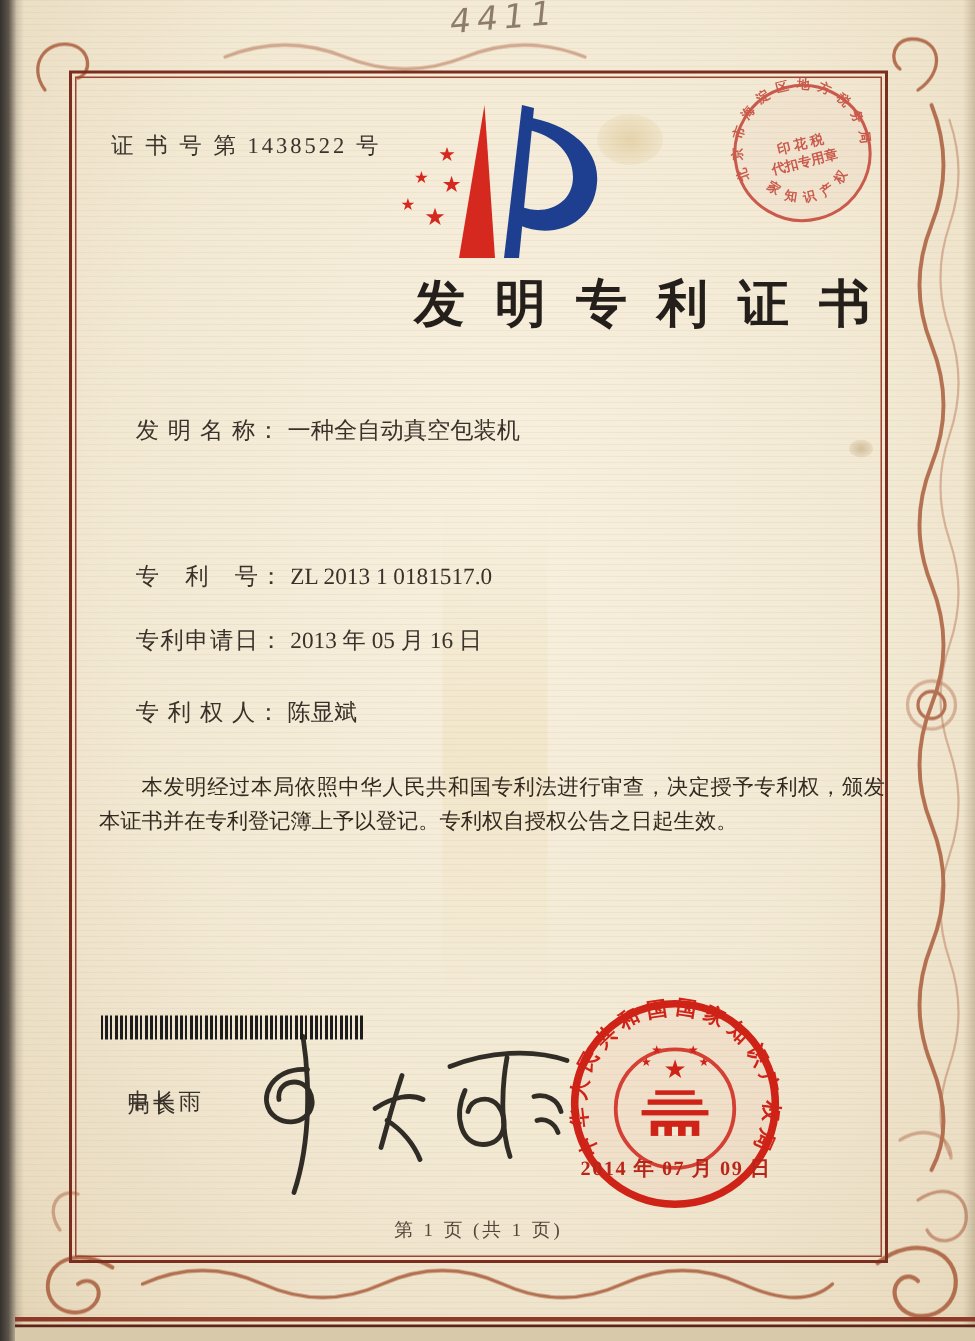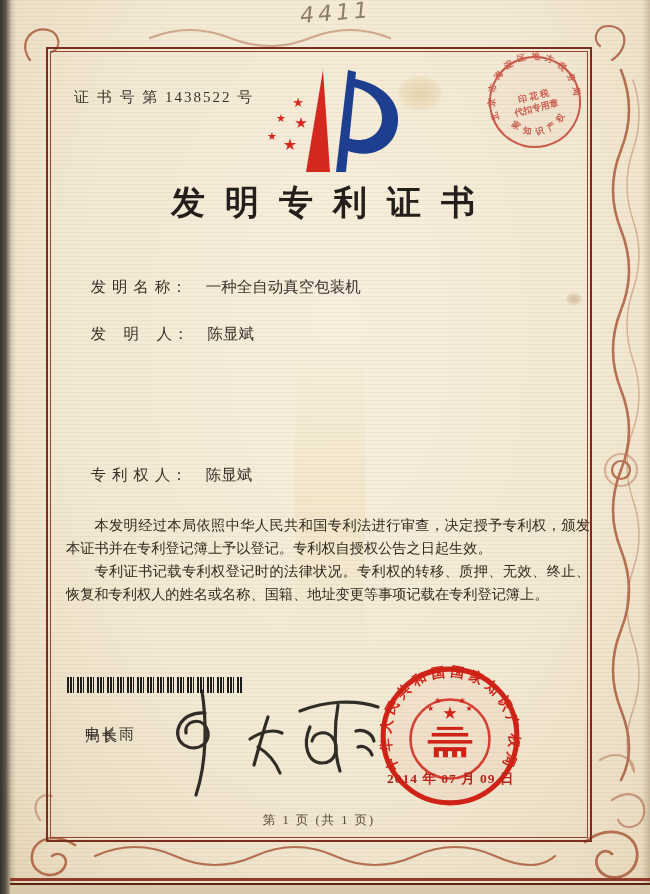--- a/index.html
+++ b/index.html
@@ -52,27 +52,27 @@
 
   .cert-no {
     position:absolute; left:74px; top:88px;
     font-size:15px; color:#3a332c; letter-spacing:2px; white-space:pre;
   }
   .logo { position:absolute; left:252px; top:60px; }
   .tax-stamp { position:absolute; left:485px; top:52px; transform:rotate(-14deg); opacity:0.88; }
 
   .title {
     position:absolute; left:46px; width:554px; top:180px;
-    text-align:center; font-size:34px; font-weight:bold; color:#241f1b;
+    text-align:right; font-size:34px; font-weight:bold; color:#241f1b;
     letter-spacing:20px; text-indent:20px; white-space:pre;
   }
 
   .field-row { position:absolute; left:75px; font-size:15.5px; color:#3a322a; white-space:pre; }
   .field-row .lbl { white-space:pre; letter-spacing:1px; }
-  .field-row .val { white-space:pre; margin-left:18px; }
+  .field-row .val { white-space:pre; margin-left:4px; }
   .fr0 { top:259px; } .fr1 { top:306px; } .fr2 { top:356px; }
   .fr3 { top:399px; } .fr4 { top:447px; } .fr5 { top:489px; }
 
   .body-text {
     position:absolute; left:66px; top:514px; width:524px;
     font-size:14.2px; line-height:23px; color:#33291f; text-align:justify;font-family:Liberation Serif, serif;
   }
   .body-text p { text-indent:2em; margin:0; }
 
   .barcode {
@@ -164,30 +164,32 @@
     <text class="stamp-arc-text" letter-spacing="6"><textPath href="#ts-bot" startOffset="50%" text-anchor="middle">国家知识产权局</textPath></text>
     <text class="stamp-center" x="50" y="47">印 花 税</text>
     <text class="stamp-center" x="50" y="59">代扣专用章</text>
   </svg>
 
   <div class="title">发明专利证书</div>
 
   <div class="field-row fr0">
     <span class="lbl">发 明 名 称：</span><span class="val">一种全自动真空包装机</span>
   </div>
-  <div class="field-row fr1">
-    <span class="lbl">发　明　人：</span><span class="val">陈显斌</span>
+  <div class="field-row fr2">
+    <span class="lbl">专　利　号：</span><span class="val">ZL 2013 1 0181517.0</span>
+  </div>
+  <div class="field-row fr3">
+    <span class="lbl">专利申请日：</span><span class="val">2013 年 05 月 16 日</span>
   </div>
   <div class="field-row fr4">
     <span class="lbl">专 利 权 人：</span><span class="val">陈显斌</span>
   </div>
 
   <div class="body-text">
     <p>本发明经过本局依照中华人民共和国专利法进行审查，决定授予专利权，颁发本证书并在专利登记簿上予以登记。专利权自授权公告之日起生效。</p>
-    <p>专利证书记载专利权登记时的法律状况。专利权的转移、质押、无效、终止、恢复和专利权人的姓名或名称、国籍、地址变更等事项记载在专利登记簿上。</p>
   </div>
 
   <div class="barcode"></div>
 
   <div class="signer-role">局长</div>
   <div class="signer-name">申长雨</div>
 
   <svg class="signature" width="235" height="118" viewBox="0 0 235 118">
     <g stroke="#201c17" stroke-width="3.2" fill="none" stroke-linecap="round" opacity="0.92">
       <path d="M55,30 C30,28 20,52 34,62 C48,71 64,58 56,44 C50,34 34,38 36,50"></path>

